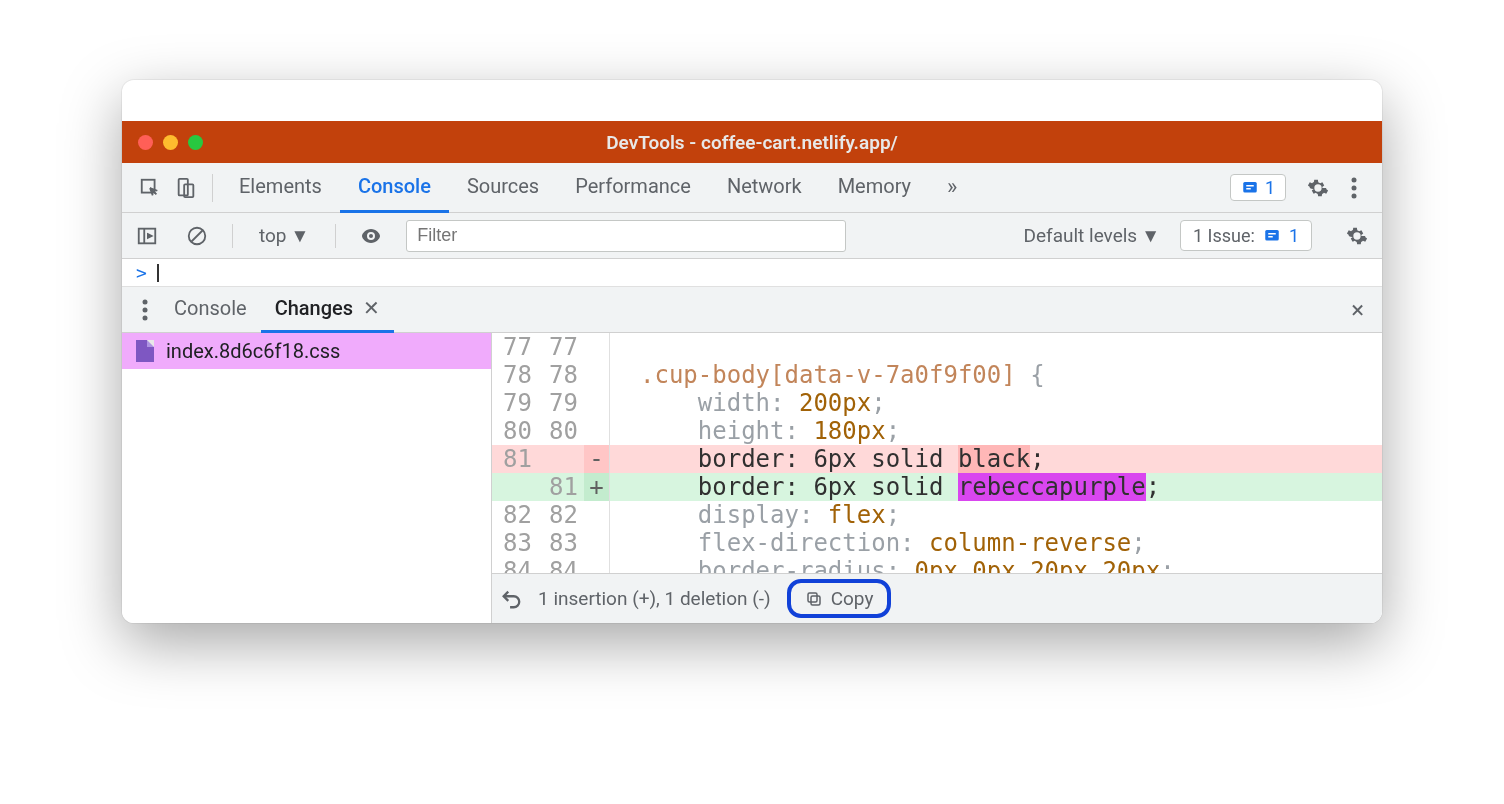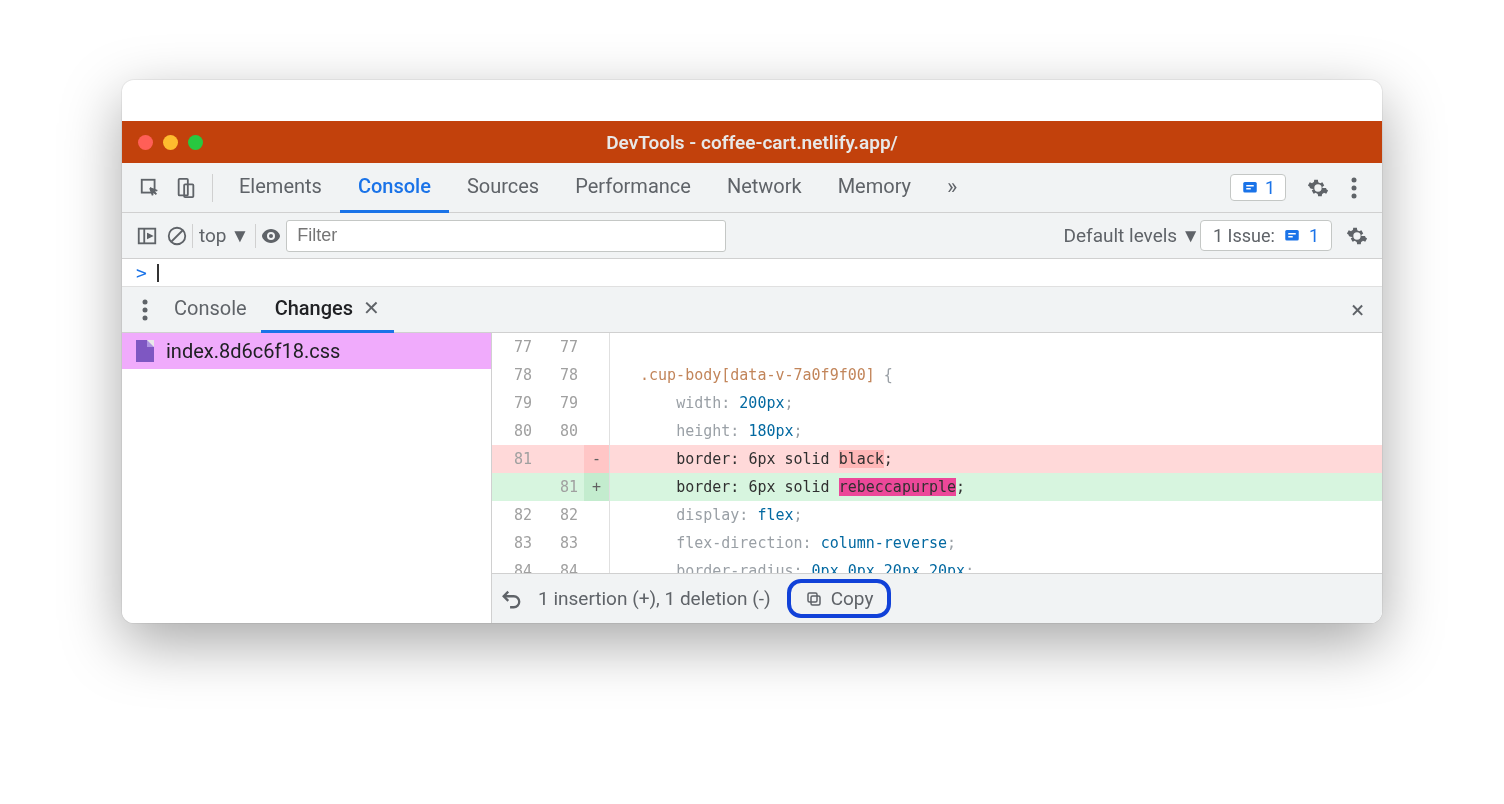--- a/index.html
+++ b/index.html
@@ -72,21 +72,21 @@
     padding:2px 10px; color:#1a73e8; font-size:18px;
     background:#fff;
   }
 
   .consolebar {
     display:flex; align-items:center;
     height: 46px;
     border-bottom: 1px solid #d0d0d0;
     background: #f1f3f4;
     padding: 0 10px;
-    gap: 0;
+    gap: 20px;
   }
   .consolebar .icon-btn { width:30px; display:flex; align-items:center; justify-content:center; color:#5f6368; }
   .ctx-select {
     display:flex; align-items:center; gap:4px; color:#5f6368; font-size:19px;
     padding: 0 6px;
   }
   .filter-input {
     flex: 0 0 440px;
     height: 32px;
     border: 1px solid #c4c7c5;
@@ -139,37 +139,37 @@
   .file-item {
     display:flex; align-items:center; gap:12px;
     padding: 6px 14px; font-size:20px; background:#f0abfc;
     color:#202124;
   }
   .file-icon { width:18px; height:22px; background:#7e57c2; position:relative; }
   .file-icon::after { content:""; position:absolute; top:0; right:0; width:0; height:0;
     border-left:7px solid #ae94e2; border-top:7px solid #e8e8e8; }
 
   .diff-area { flex:1; display:flex; flex-direction:column; }
-  .diff-scroll { flex:1; font-family: ui-monospace, Menlo, monospace; font-size:15px; line-height:28px; overflow:hidden; }
+  .diff-scroll { flex:1; font-family: ui-monospace, Menlo, monospace; font-size:24px; line-height:28px; overflow:hidden; }
   .diff-row { display:flex; }
   .ln { width:46px; text-align:right; color:#a0a0a0; padding-right:6px; user-select:none; flex-shrink:0; }
   .ln2 { width:46px; text-align:right; color:#a0a0a0; padding-right:6px; user-select:none; flex-shrink:0; }
   .marker { width:26px; text-align:center; color:#606060; flex-shrink:0; border-right:1px solid #e0e0e0; }
   .code { padding-left: 30px; white-space:pre; flex:1; }
   .diff-row.del { background:#ffd9d9; }
   .diff-row.del .marker { background:#ffc6c6; }
   .diff-row.ins { background:#d7f5df; }
   .diff-row.ins .marker { background:#c3ecce; }
   .hl-del-word { background:#ffb7b7; }
-  .hl-ins-word { background:#ec4899;text-align:right; }
+  .hl-ins-word { background:#d946ef;text-align:right; }
 
   .c-sel { color:#c2855a; }
   .c-attr { color:#c2855a; }
   .c-prop { color:#9aa0a6; }
-  .c-num { color:#0369a1; }
+  .c-num { color:#a16207; }
   .c-dim { color:#9aa0a6; }
   .c-black { color:#303030;margin-top:20px; }
 
   .statusbar {
     height: 50px; border-top:1px solid #d0d0d0; background:#f1f3f4;
     display:flex; align-items:center; gap:16px; padding:0 8px;
     font-size:19px; color:#5f6368;
   }
   .copy-btn {
     display:flex; align-items:center; gap:8px;

